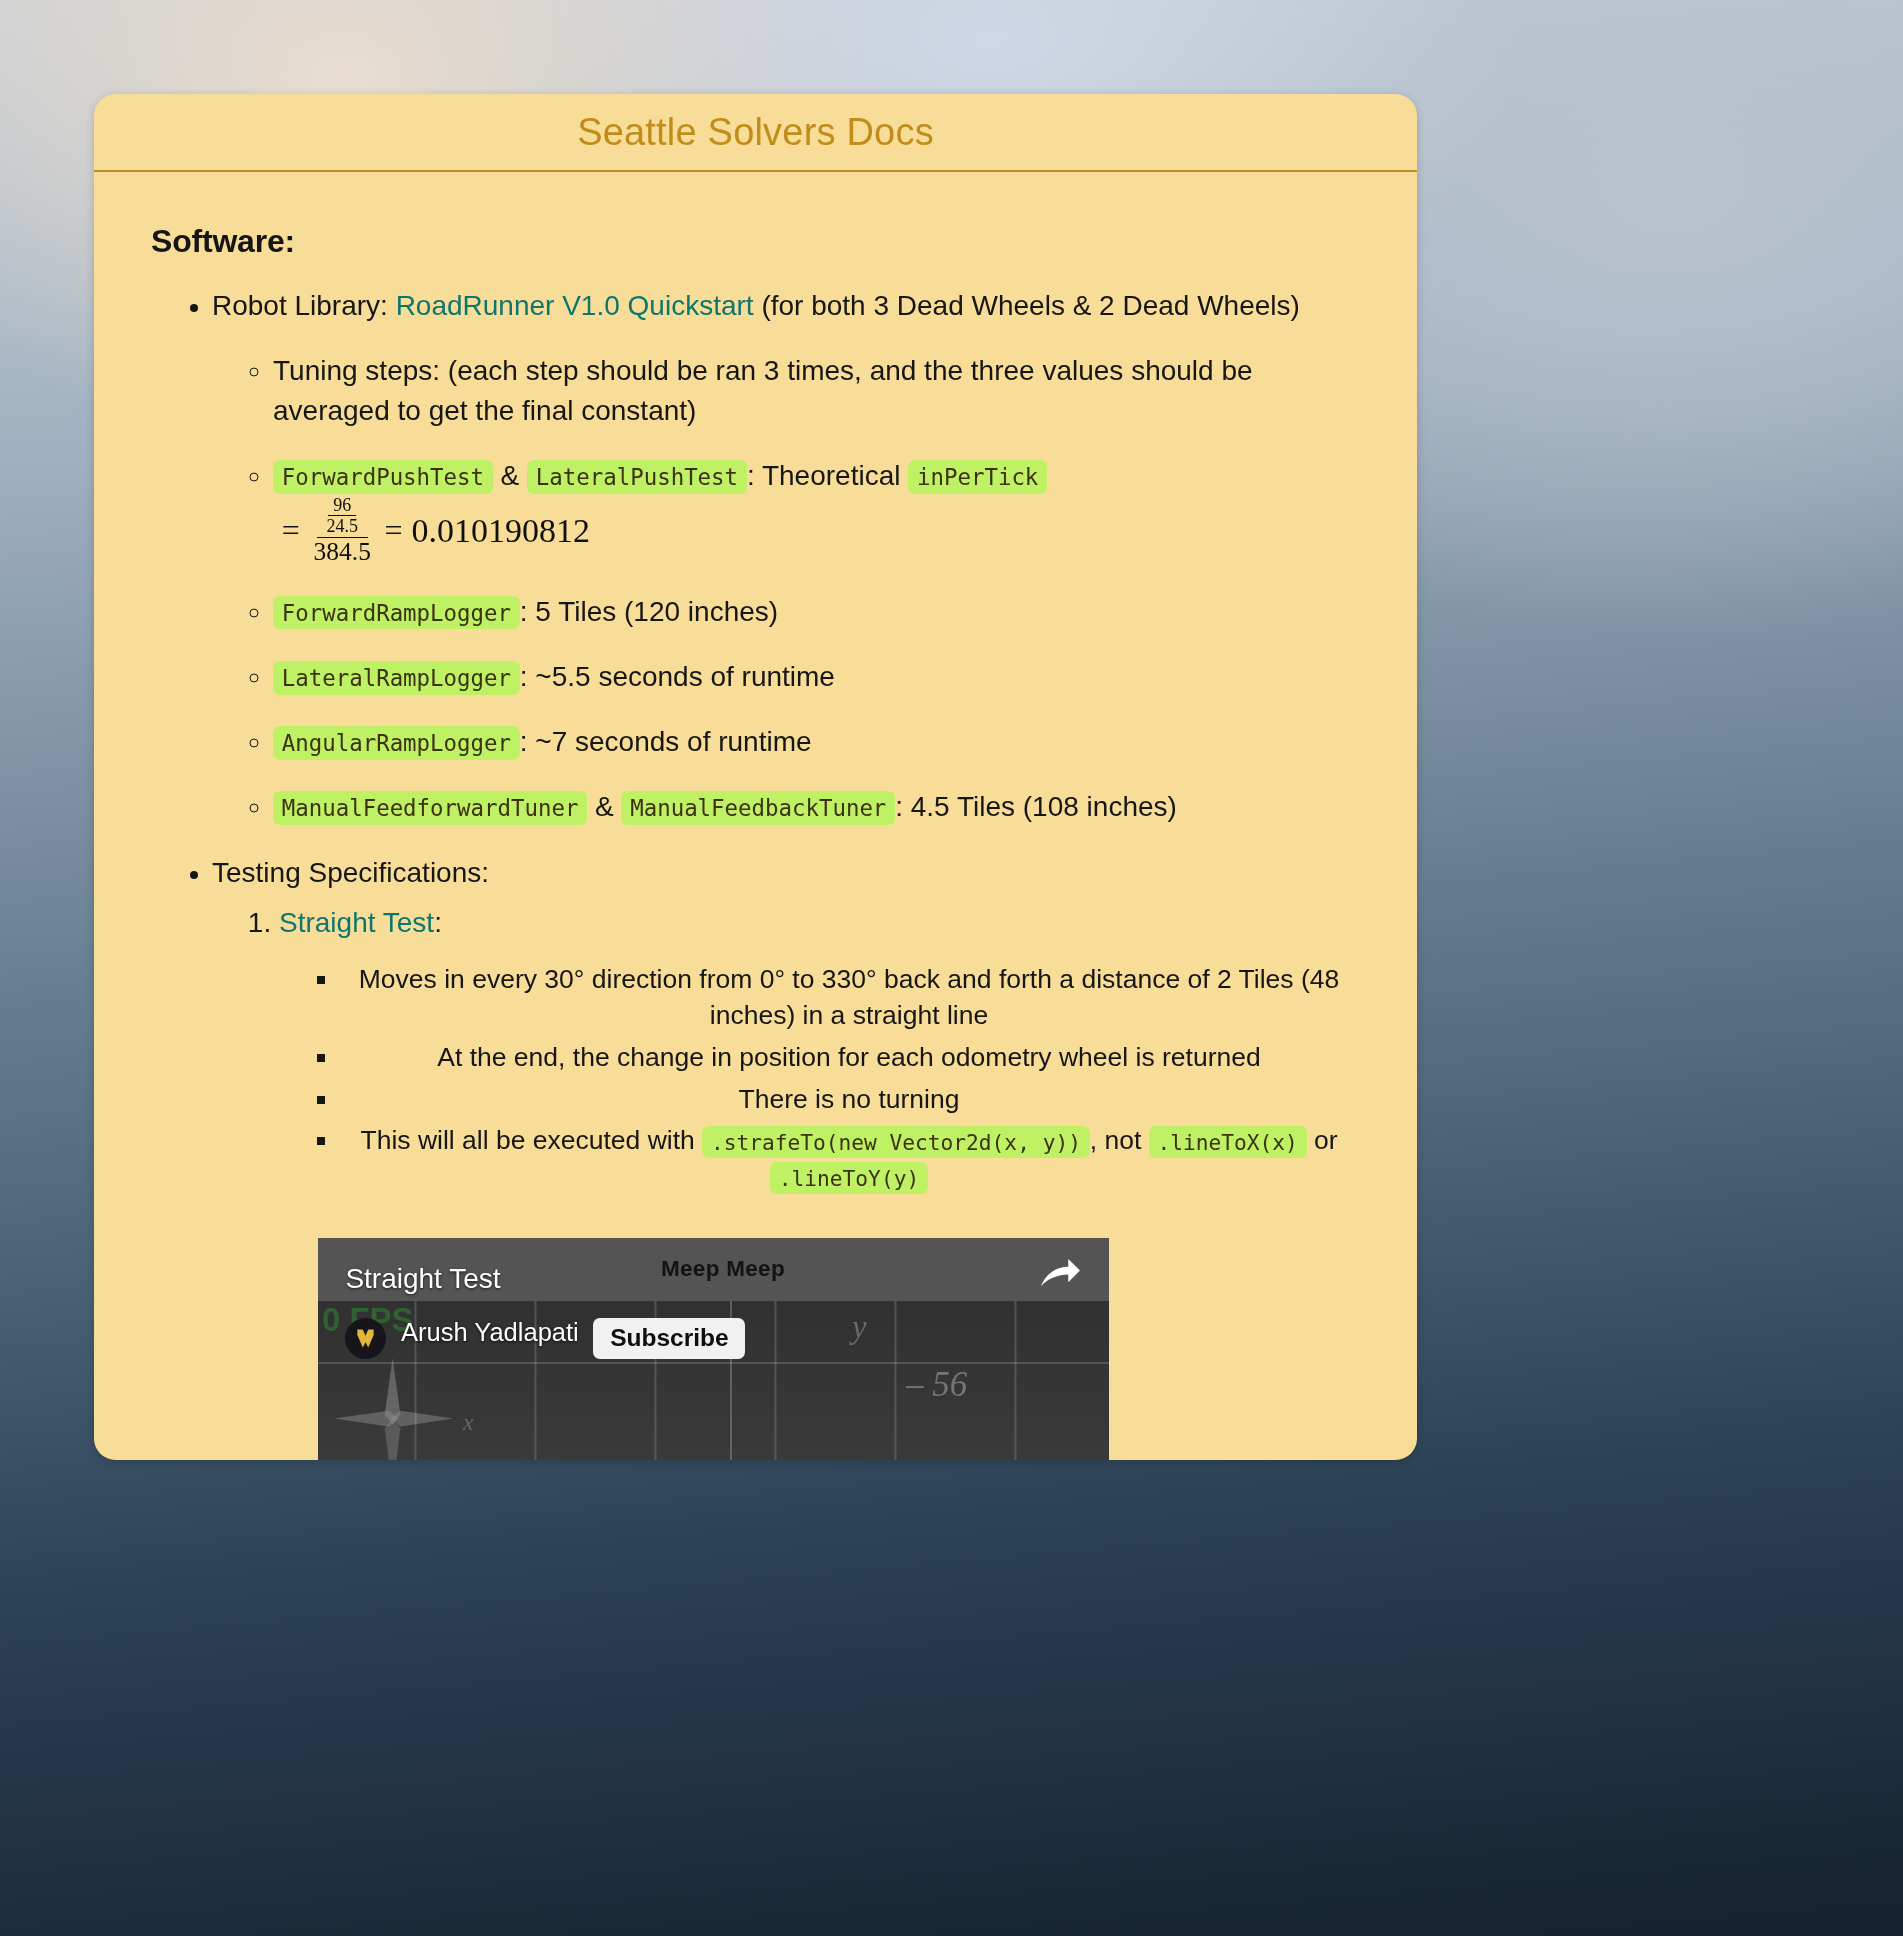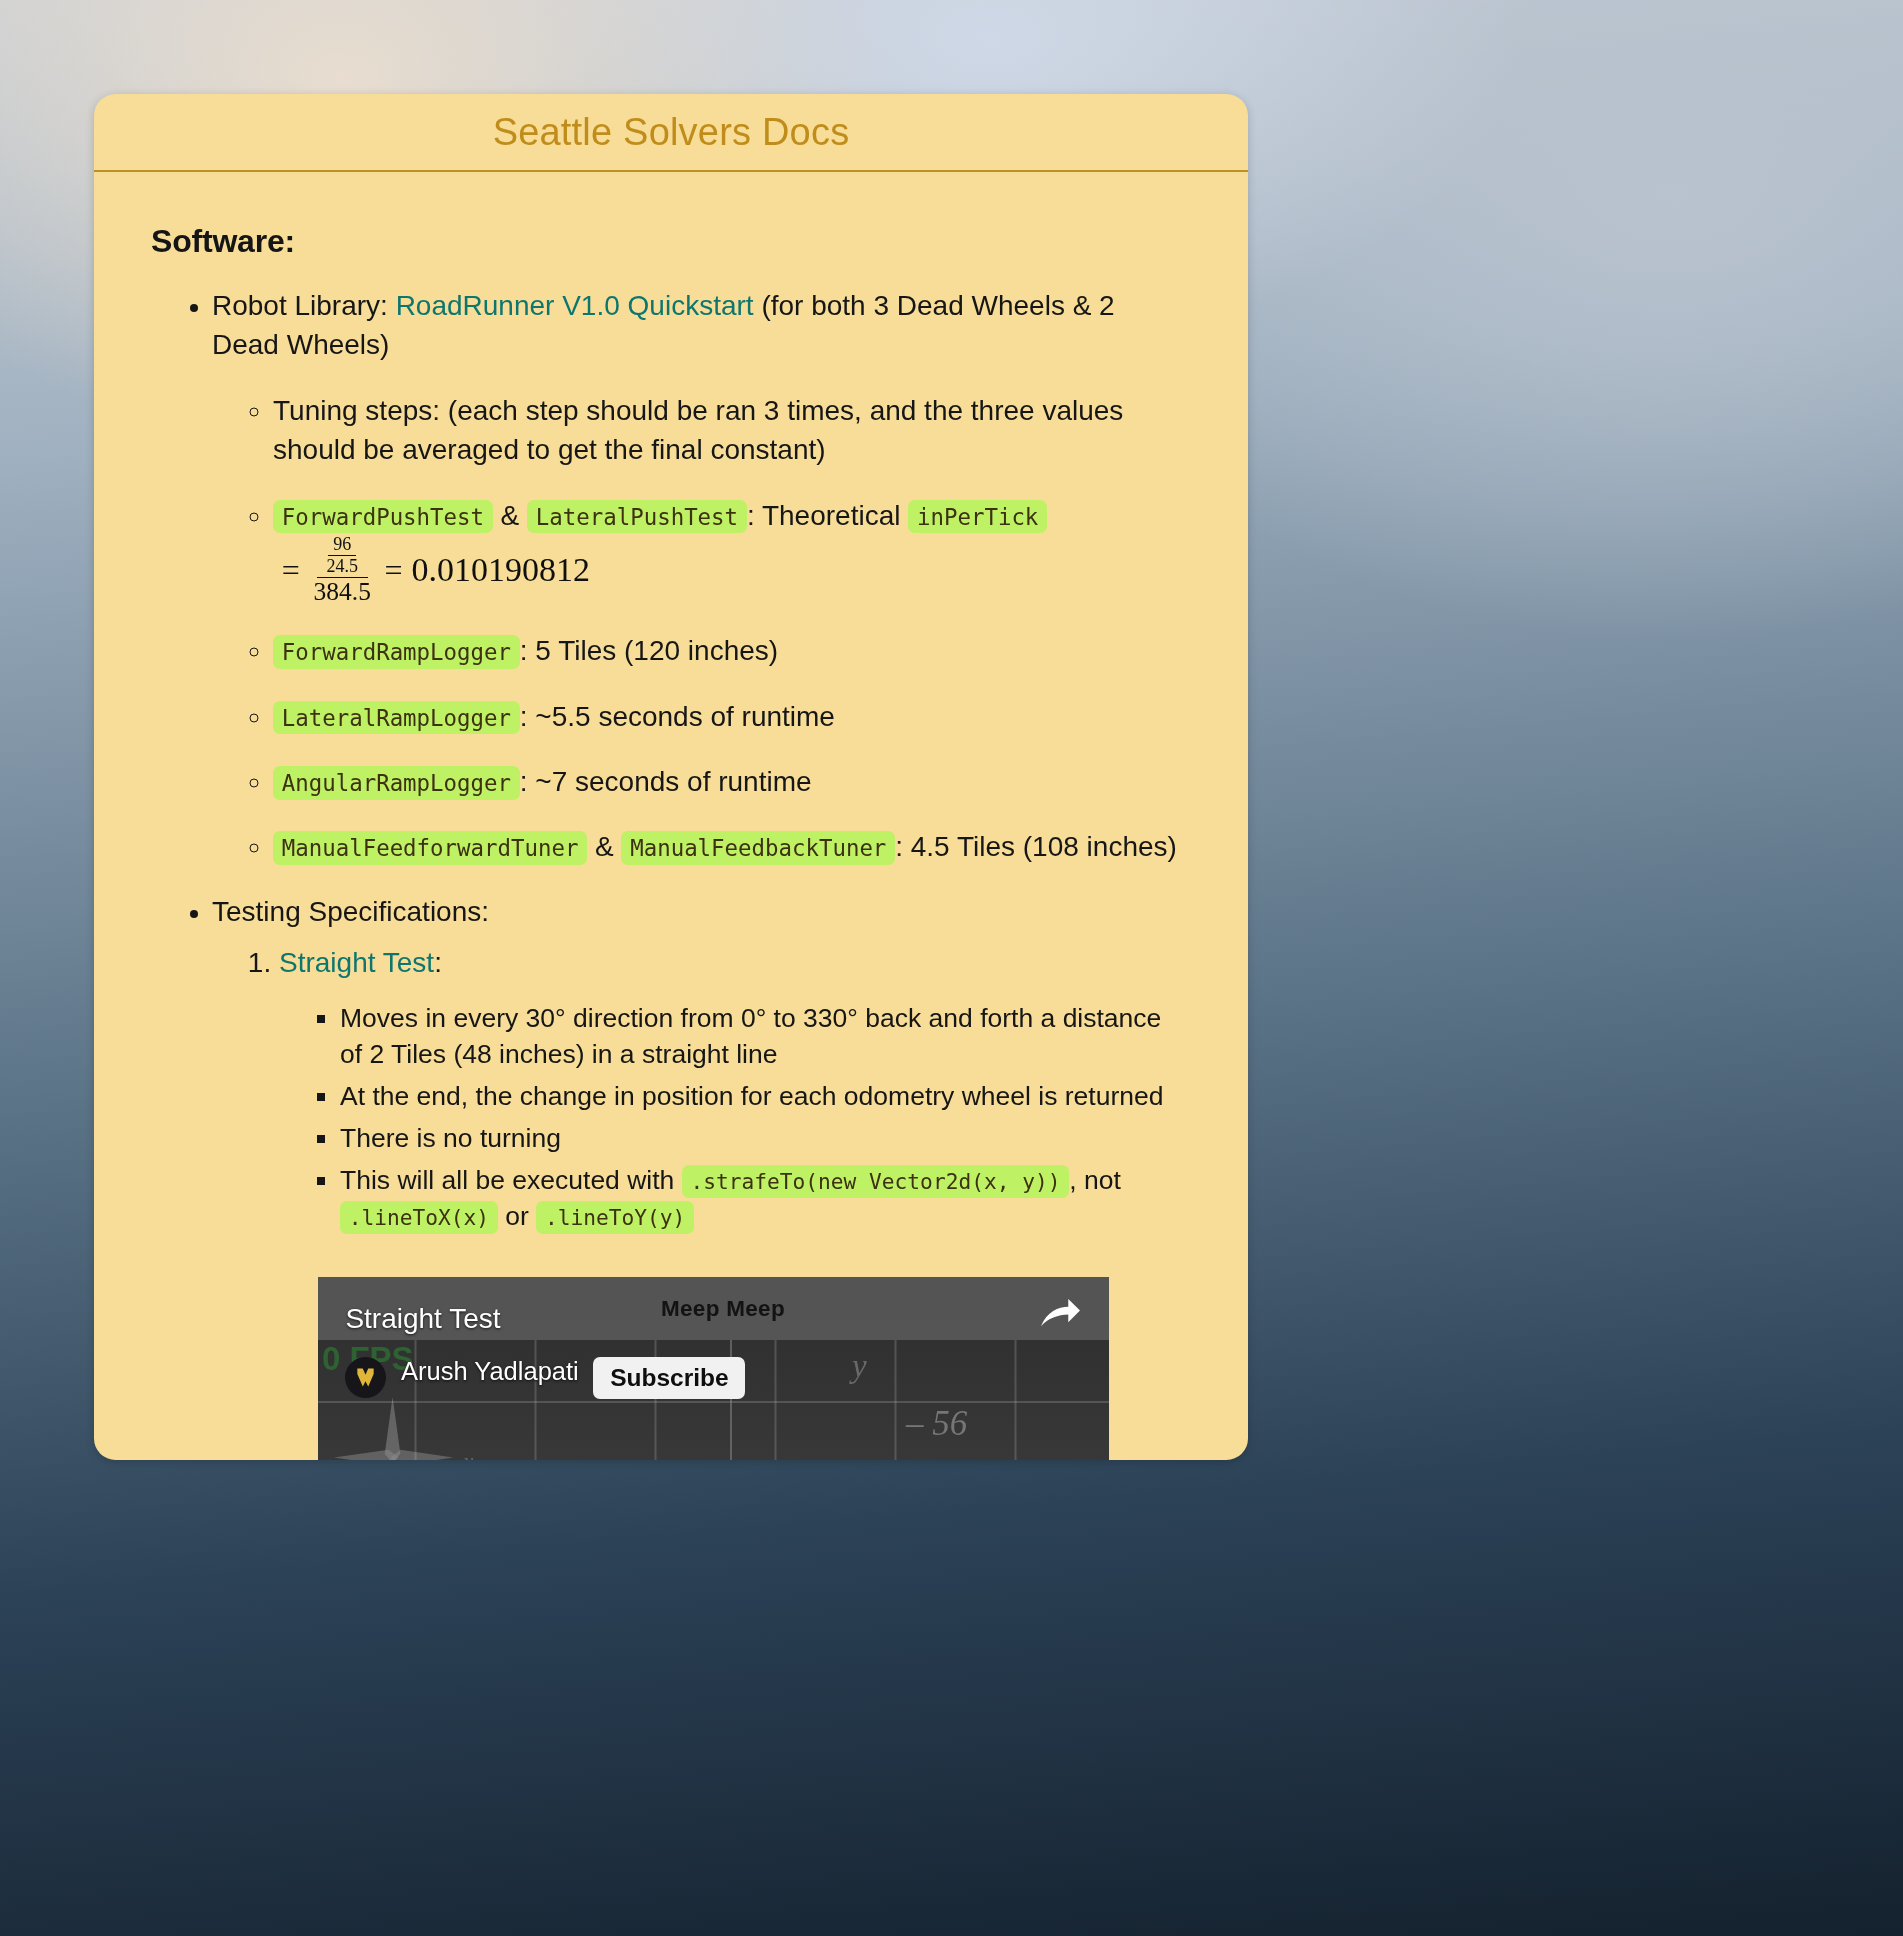--- a/index.html
+++ b/index.html
@@ -26,21 +26,21 @@
     width: 1903px; height: 1937px;
     border-radius: 33px;
     overflow: hidden;
   }
 
   
   .doc-card {
     position: absolute;
     left: 94px;
     top: 94px;
-    width: 1154px;
+    width: 1323px;
     height: 1366px;
     background: #f7dd97;
     border-radius: 21.6px 21.6px 21.6px 21.6px;
     overflow: hidden;
     box-shadow: 0 2px 9.8px rgba(0,0,0,0.18);
   }
 
   .doc-header {
     height: 78px;
     display: flex;
@@ -105,20 +105,21 @@
 
   ul.lv3 {
     list-style: square;
     margin-left: 61px;
   }
   ul.lv3 > li {
     font-size: 26.5px;
     color: #161616;
     line-height: 1.36;
     margin-top: 5.9px;
+    text-align: center;
   }
   ul.lv3 > li:first-child { margin-top: 17.6px; }
 
   .link {
     color: #0f766e;
     text-decoration: none;
   }
 
   
   code {

